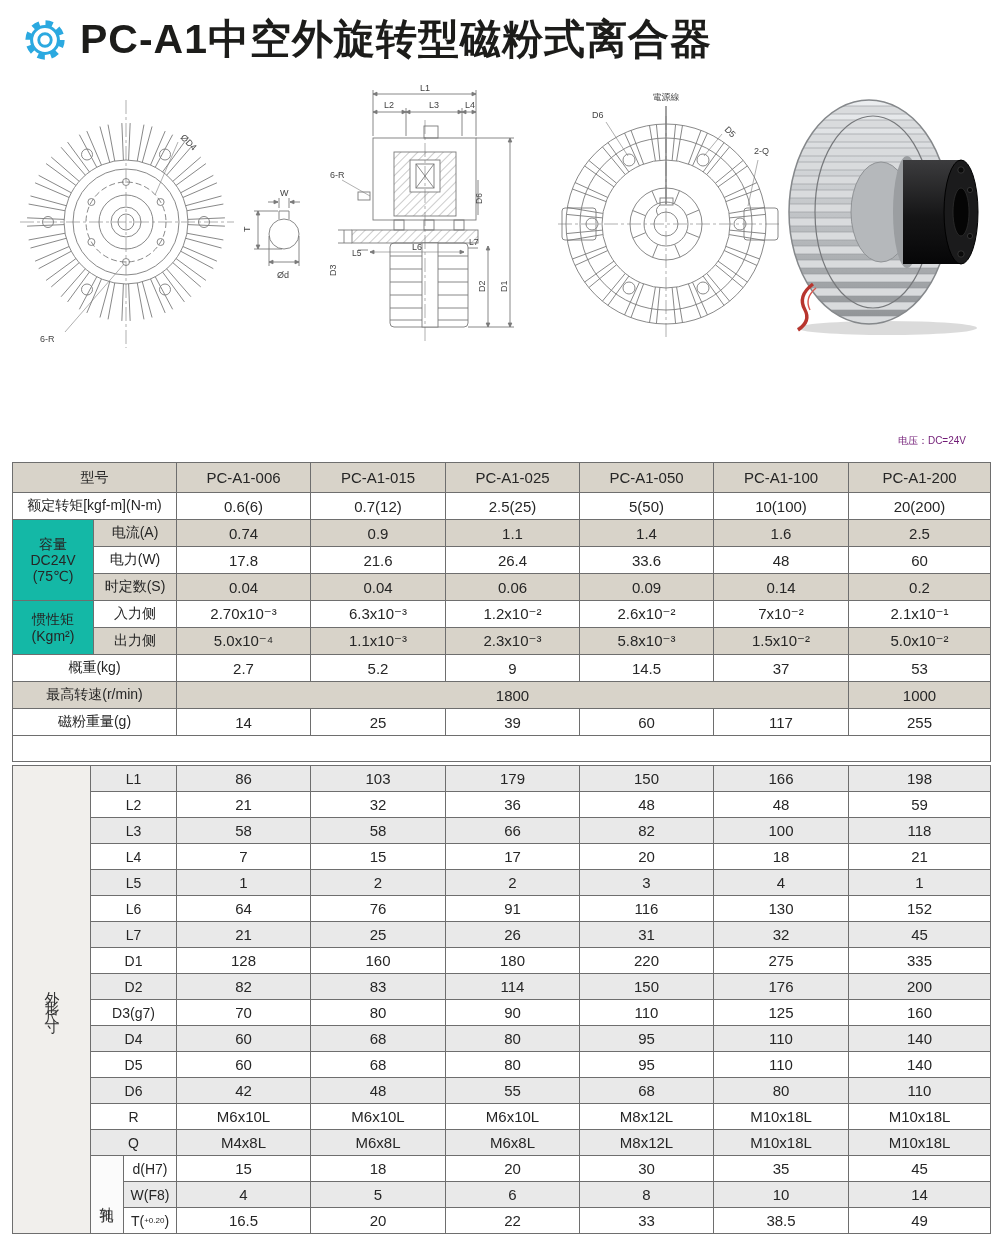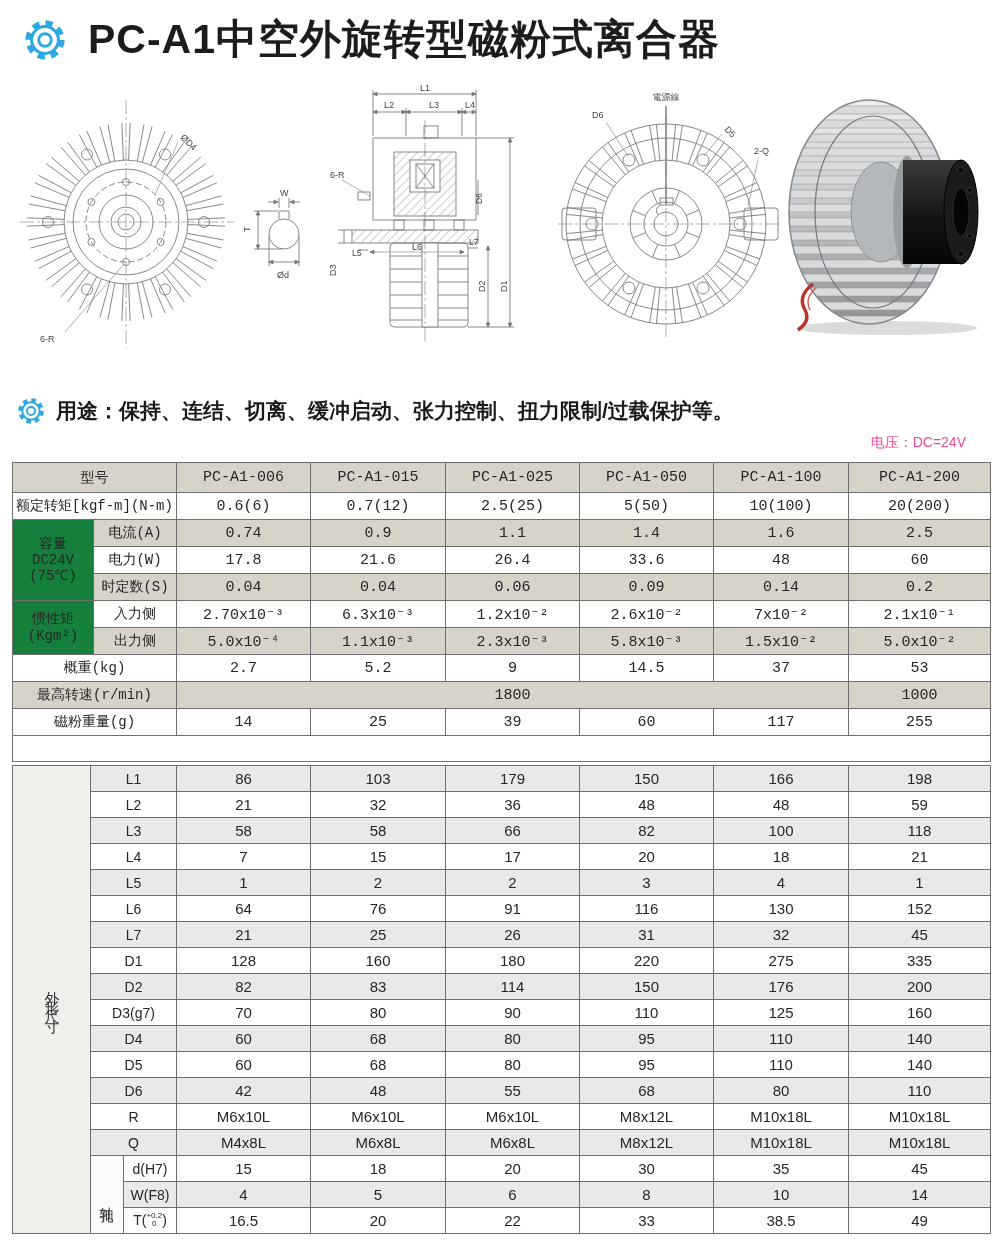--- a/index.html
+++ b/index.html
@@ -1,58 +1,58 @@
 <!DOCTYPE html>
 <html><head>
 <meta charset="utf-8">
 <style>
   html,body{margin:0;padding:0;background:#fff;}
   .page{position:relative;width:1000px;height:1259px;background:#fff;overflow:hidden;
         font-family:"Liberation Sans","DejaVu Sans",sans-serif;color:#222;}
 
   
-  .hdr{position:absolute;top:12px;left:22px;display:flex;align-items:center;gap:20px;text-align:center;}
+  .hdr{position:absolute;top:12px;left:22px;display:flex;align-items:center;gap:12px;text-align:center;}
   .hdr h1{margin:0;font-size:41px;font-weight:bold;color:#1c1c1a;letter-spacing:1px;}
   .gear-lg{width:46px;height:46px;}
   .gear-sm{width:30px;height:30px;}
 
   
   .usage{position:absolute;top:396px;left:16px;display:flex;align-items:center;gap:10px;}
   .usage .txt{font-size:21px;font-weight:bold;color:#1a1a1a;}
-  .voltage{position:absolute;top:434px;right:34px;font-size:14px;color:#ec4899;}
+  .voltage{position:absolute;top:434px;right:34px;font-size:10px;color:#701a75;}
 
   
   .draw{position:absolute;}
   svg text{font-family:"Liberation Sans","DejaVu Sans",sans-serif;fill:#444;}
   .dimtxt{font-size:9px;}
   .dimtxt2{font-size:8.5px;}
 
   
   table{border-collapse:collapse;table-layout:fixed;position:absolute;left:12px;width:978px;background:#fff;}
   .spec{top:462px;}
   .dims{top:765px;}
   td,th{border:1px solid #6e6e6e;padding:0 2px;text-align:center;vertical-align:middle;
         font-size:15px;font-weight:normal;color:#262626;overflow:hidden;white-space:nowrap;}
   table{border:1px solid #555;}
-  .spec tr{height:27px;font-family:Liberation Mono, monospace;}
+  .spec tr{height:27px;}
   .spec tr.hrow{height:30px;}
   .spec tr.srow{height:26px;}
   .dims tr{height:26px;}
   .tan{background:#d8d3c9;}
-  .cell-tan{background:#15803d;}
+  .cell-tan{background:#14b8a6;}
   .g{background:#e9e9e9;}
   .lbl{font-size:14px;}
   .pre{white-space:pre-line;line-height:1.15;}
   .side{background:#f1efec;}
   .axle{background:#fbfbfb;}
   .vtext{display:inline-block;writing-mode:vertical-lr;text-orientation:upright;
          letter-spacing:9px;font-size:15px;color:#333;}
   .vtext2{display:inline-block;writing-mode:vertical-lr;text-orientation:upright;
           letter-spacing:2px;font-size:14px;color:#333;}
-  .stack{display:inline-flex;flex-direction:column;font-size:8px;line-height:1.05;
+  .stack{display:inline-flex;flex-direction:row;font-size:8px;line-height:1.05;
          vertical-align:middle;transform:translateY(-1px);}
   .srow td{background:#fff;}
 </style>
 </head>
 <body>
 
 <div class="page">
 
   <div class="hdr">
     <svg class="gear-lg" viewBox="0 0 48 48">
@@ -376,28 +376,20 @@
     <ellipse cx="178" cy="122" rx="17" ry="52" fill="#1b1b1c" stroke="#000" stroke-width="1"></ellipse>
     <circle cx="178" cy="80" r="3.2" fill="#0a0a0a" stroke="#3c3c3c" stroke-width="0.8"></circle>
     <circle cx="178" cy="164" r="3.2" fill="#0a0a0a" stroke="#3c3c3c" stroke-width="0.8"></circle>
     <circle cx="187" cy="100" r="2.6" fill="#0a0a0a" stroke="#3c3c3c" stroke-width="0.8"></circle>
     <circle cx="187" cy="146" r="2.6" fill="#0a0a0a" stroke="#3c3c3c" stroke-width="0.8"></circle>
     <ellipse cx="178" cy="122" rx="8" ry="24" fill="#050505" stroke="#2e2e2e" stroke-width="0.8"></ellipse>
     <path d="M30,194 q-16,12 -8,26 q6,11 -7,20" stroke="#b8352e" stroke-width="3.4" fill="none"></path>
     <path d="M33,198 q-12,10 -6,22" stroke="#d9554c" stroke-width="1.4" fill="none"></path>
   </svg>
 
-  <div class="usage">
-    <svg class="gear-sm" viewBox="0 0 48 48">
-      <circle cx="24" cy="24" r="17" fill="none" stroke="#2BA9E0" stroke-width="7" stroke-dasharray="7.2 6.15"></circle>
-      <circle cx="24" cy="24" r="14" fill="#fff" stroke="#2BA9E0" stroke-width="3.2"></circle>
-      <circle cx="24" cy="24" r="6.5" fill="none" stroke="#2BA9E0" stroke-width="3"></circle>
-    </svg>
-    <span class="txt">用途：保持、连结、切离、缓冲启动、张力控制、扭力限制/过载保护等。</span>
-  </div>
 
   <div class="voltage">电压：DC=24V</div>
 
   <table class="spec">
     <colgroup>
       <col style="width:81px">
         <col style="width:83px">
       <col style="width:134px">
         <col style="width:135px">
         <col style="width:134px">

